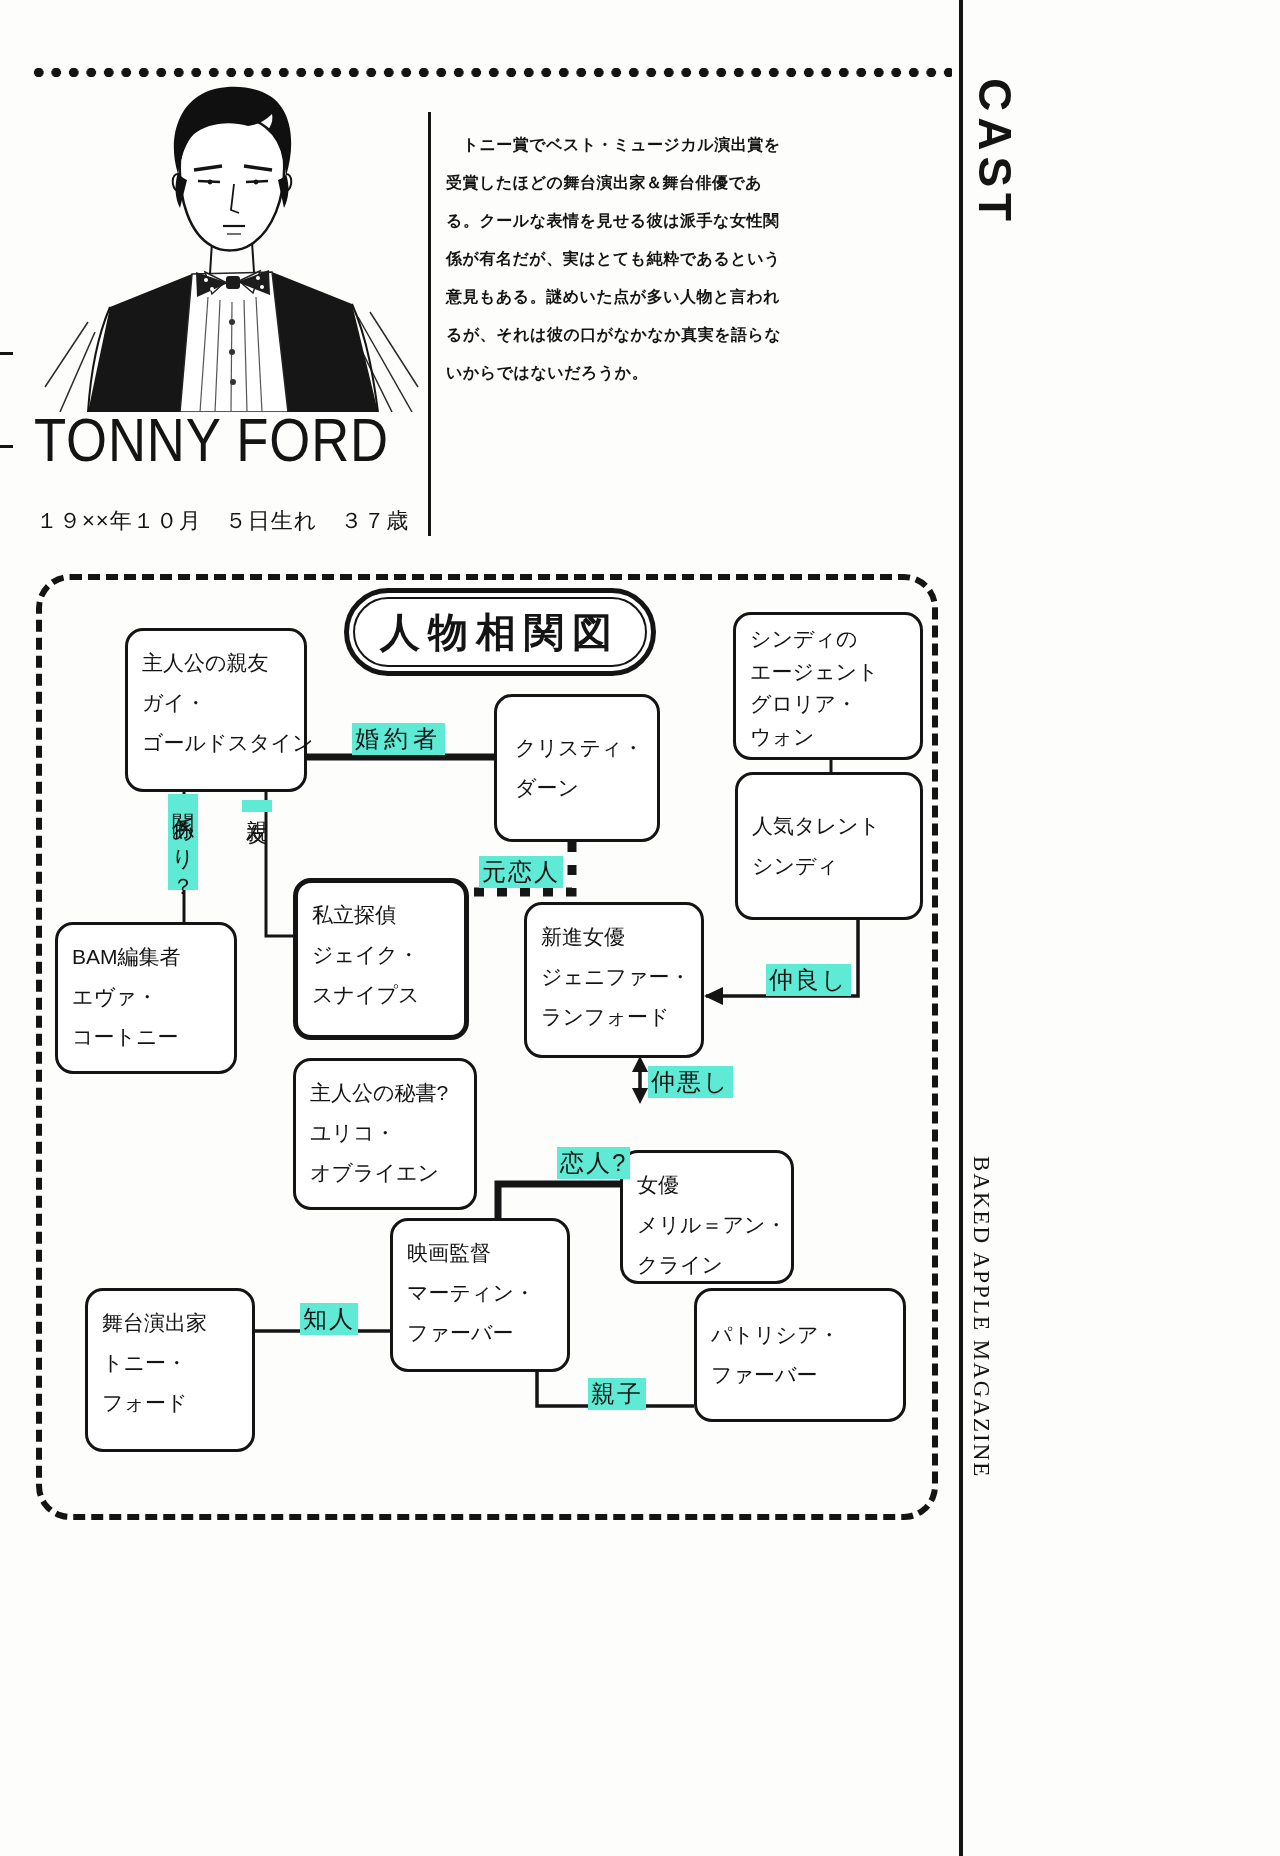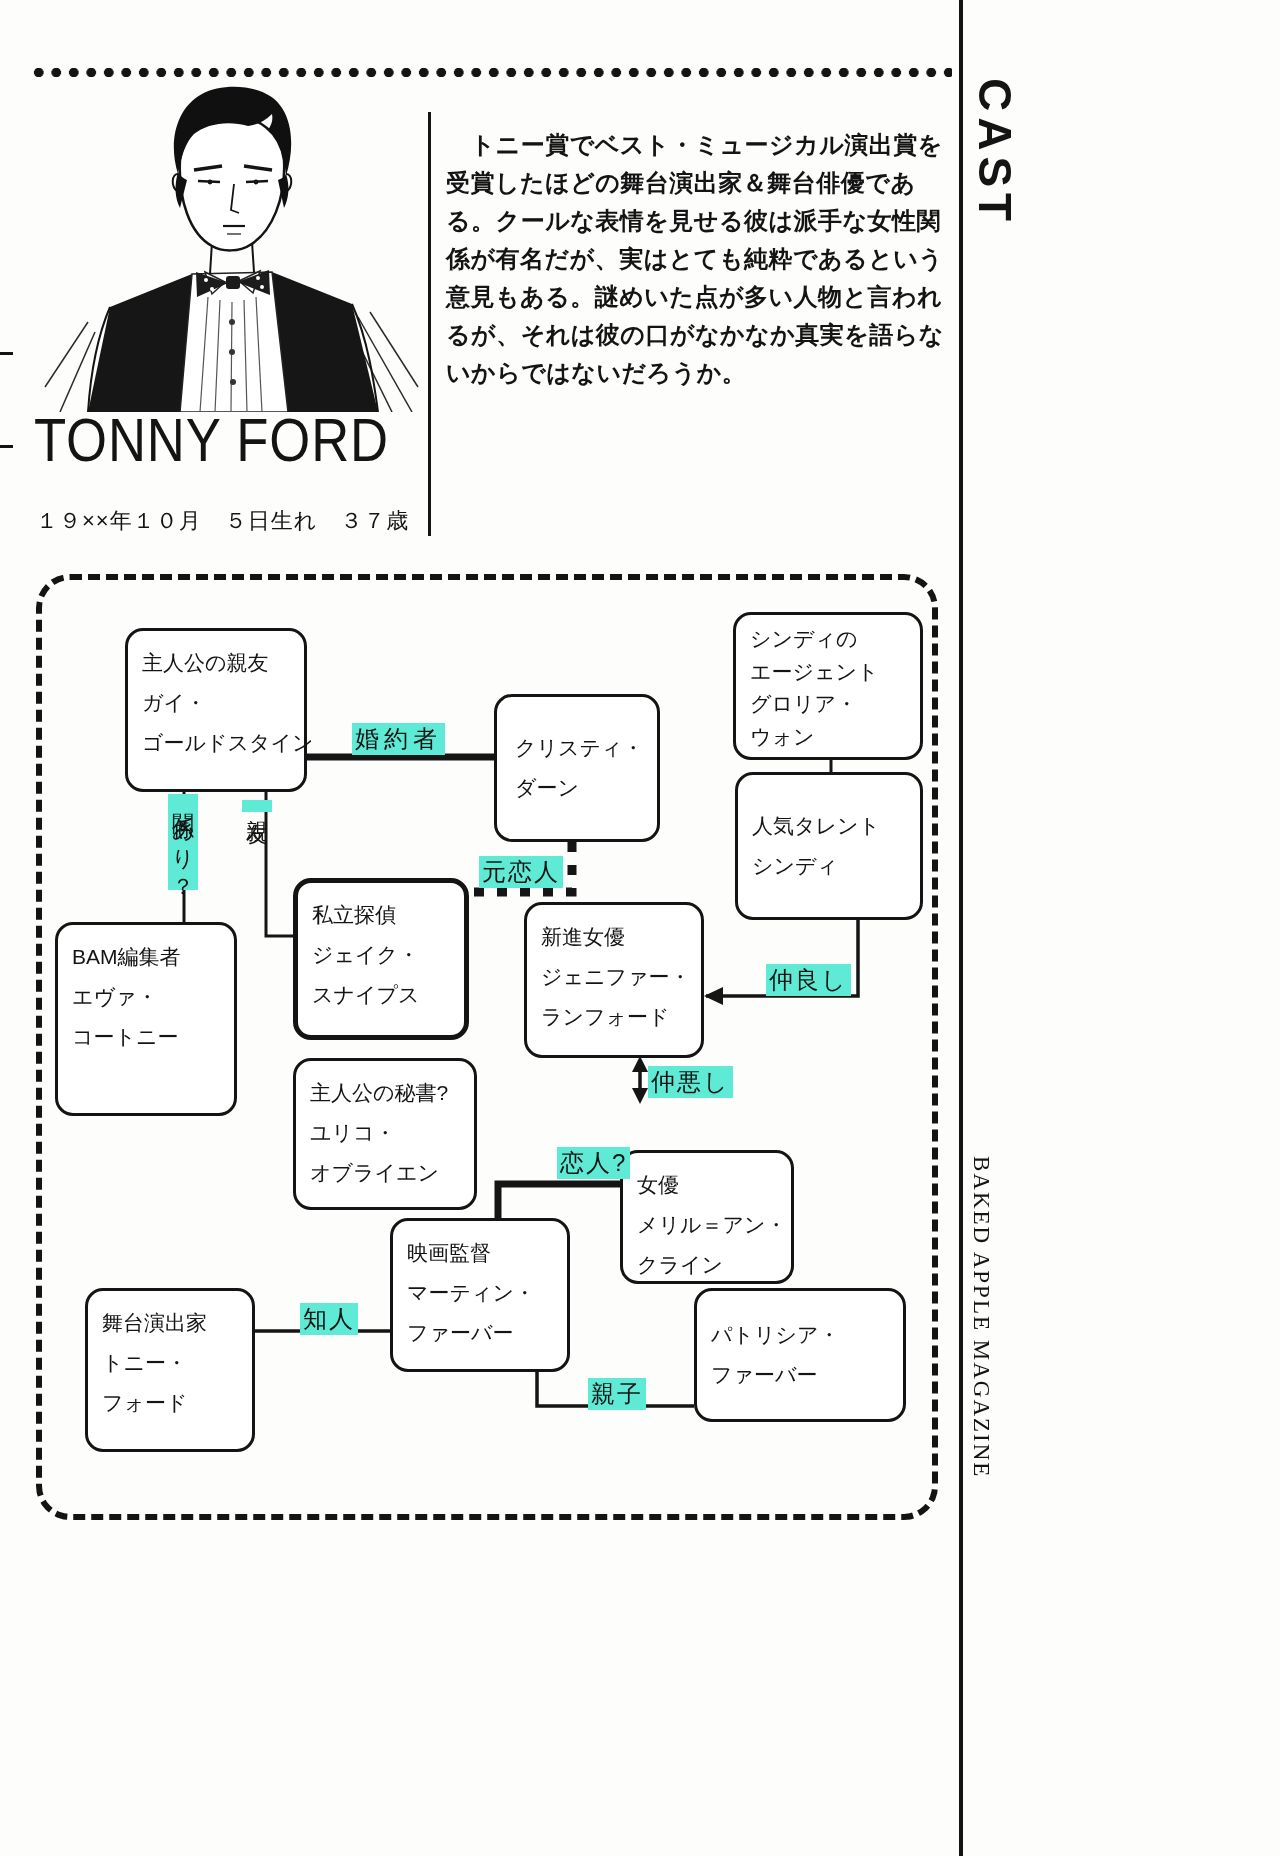--- a/index.html
+++ b/index.html
@@ -22,21 +22,21 @@
   .tick1{top:352px}.tick2{top:445px}
 
   
   .portrait{position:absolute;left:40px;top:82px;width:380px;height:330px;}
   .name-en{position:absolute;left:34px;top:404px;font-size:62px;font-weight:500;
     letter-spacing:1px;white-space:nowrap;transform:scaleX(0.85);transform-origin:left top;}
   .name-ja{position:absolute;left:34px;top:470px;width:374px;text-align:center;
     font-size:24px;letter-spacing:10px;font-weight:500;}
   .birth{position:absolute;left:36px;top:506px;font-size:22px;letter-spacing:1px;font-weight:500;}
   .divider-v{position:absolute;left:428px;top:112px;width:3px;height:424px;background:#141414;}
-  .description{position:absolute;left:446px;top:126px;width:516px;font-size:24px;
+  .description{position:absolute;left:446px;top:126px;width:516px;font-size:16px;
     line-height:38px;white-space:pre-line;font-weight:600;letter-spacing:0.5px;}
 
   
   .diagram-frame{position:absolute;left:36px;top:574px;width:902px;height:946px;
     border:6px dashed #141414;border-radius:34px;box-sizing:border-box;background:#fdfdfc;}
 
   .edges{position:absolute;left:0;top:0;width:1280px;height:1856px;pointer-events:none;}
 
   .title-box{position:absolute;left:344px;top:588px;width:312px;height:88px;box-sizing:border-box;
     border:5px solid #141414;border-radius:44px;background:#fff;padding:4px;}
@@ -46,21 +46,21 @@
 
   .node{position:absolute;box-sizing:border-box;background:#fff;border:3px solid #141414;
     border-radius:18px;padding:12px 4px 6px 14px;font-size:21px;line-height:1.9;
     white-space:pre;font-weight:500;}
   .center{display:flex;align-items:center;padding-top:0;padding-bottom:0;}
 
   .n-guy{left:125px;top:628px;width:182px;height:164px;}
   .n-gloria{left:733px;top:612px;width:190px;height:148px;line-height:1.55;padding-top:8px;}
   .n-christie{left:494px;top:694px;width:166px;height:148px;padding-left:18px;}
   .n-cindy{left:735px;top:772px;width:188px;height:148px;}
-  .n-eva{left:55px;top:922px;width:182px;height:194px;}
+  .n-eva{left:55px;top:922px;width:182px;height:152px;}
   .n-jake{left:293px;top:878px;width:176px;height:162px;border-width:5px;}
   .n-jennifer{left:524px;top:902px;width:180px;height:156px;}
   .n-yuriko{left:293px;top:1058px;width:184px;height:152px;}
   .n-meryl{left:620px;top:1150px;width:174px;height:134px;}
   .n-martin{left:390px;top:1218px;width:180px;height:154px;}
   .n-tonny{left:85px;top:1288px;width:170px;height:164px;}
   .n-patricia{left:694px;top:1288px;width:212px;height:134px;}
 
   .elabel{position:absolute;font-size:24px;background:#5eead4;padding:0 3px;
     letter-spacing:2px;font-weight:500;}
@@ -169,20 +169,23 @@
       <path d="M255,1331 H390" stroke-width="3.5"></path>
       <path d="M537,1372 V1406 H694" stroke-width="3.5"></path>
     </g>
     <g fill="#151515">
       <polygon points="704,996 723,987 723,1005"></polygon>
       <polygon points="640,1056 632,1072 648,1072"></polygon>
       <polygon points="640,1104 632,1088 648,1088"></polygon>
     </g>
   </svg>
 
+  <div class="title-box">
+    <div class="title-inner">人物相関図</div>
+  </div>
 
   <div class="node n-guy">主人公の親友
 ガイ・
 ゴールドスタイン</div>
   <div class="node n-gloria">シンディの
 エージェント
 グロリア・
 ウォン</div>
   <div class="node n-christie center">クリスティ・
 ダーン</div>

